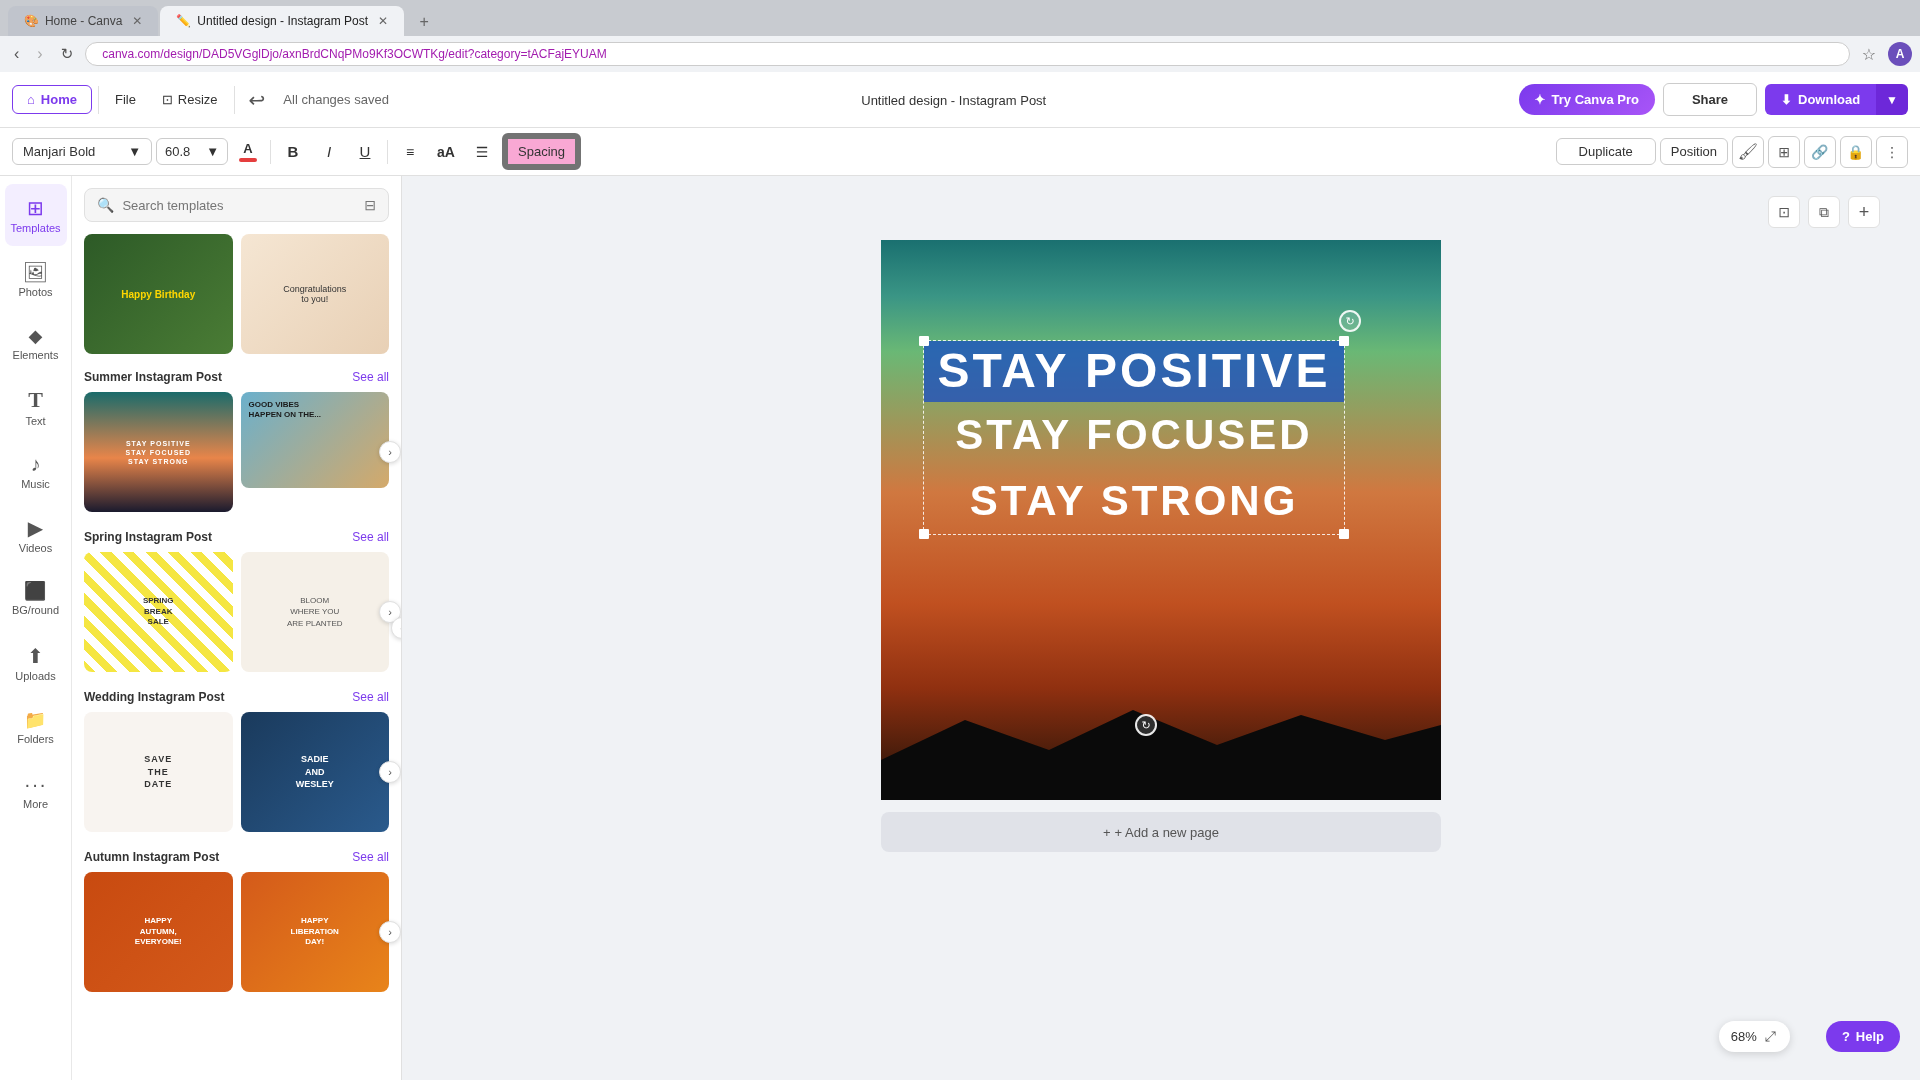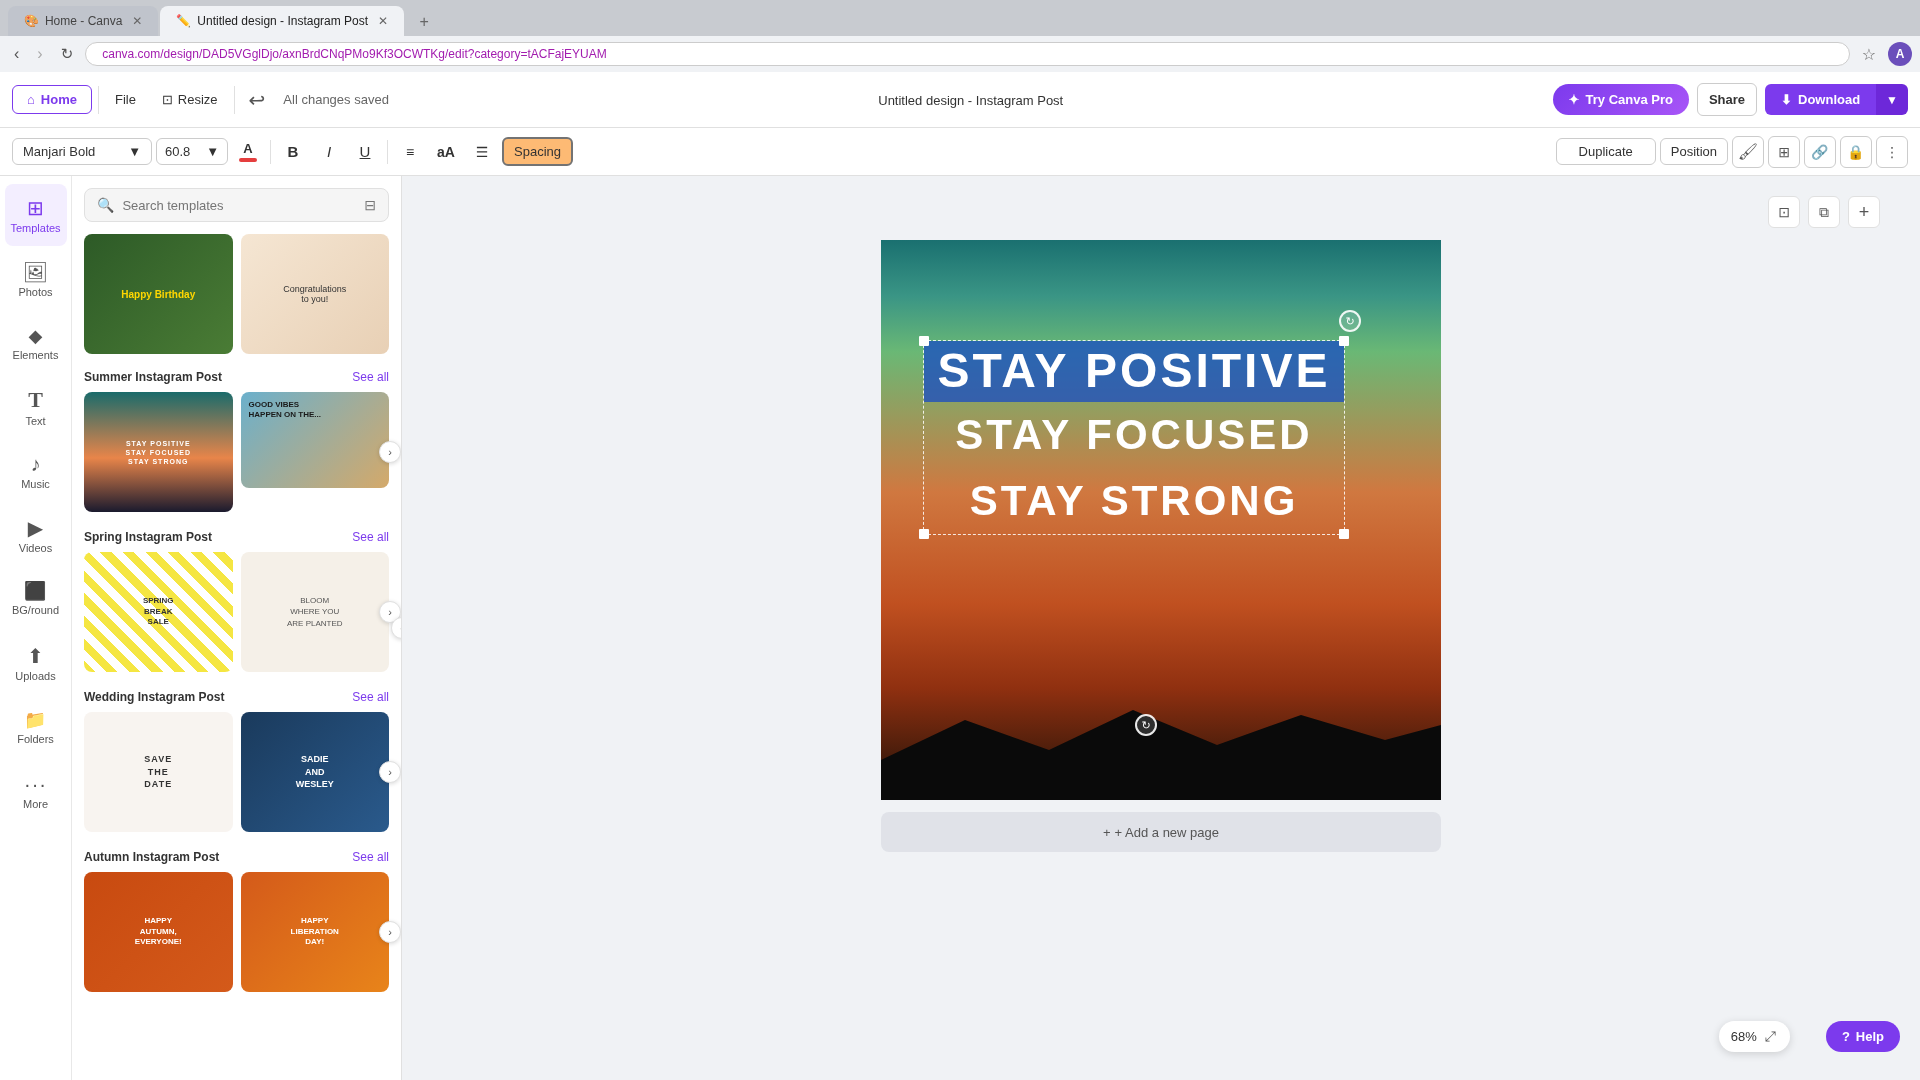--- a/index.html
+++ b/index.html
@@ -53,21 +53,21 @@
     <button style="background:none; border:none; font-size:20px; color:#555; cursor:pointer; padding:4px 8px; border-radius:4px;">↩</button>
     <span style="color:#666; font-size:13px; margin-left:4px;">All changes saved</span>
     <div style="flex:1; text-align:center;">
       <span style="font-size:13px; color:#333; font-weight:500;">Untitled design - Instagram Post</span>
     </div>
     <div style="display:flex; align-items:center; gap:8px;">
       <button style="display:flex; align-items:center; gap:6px; padding:8px 16px; border-radius:20px; border:none; background:linear-gradient(135deg,#7c3aed,#a855f7); color:white; font-size:13px; font-weight:600; cursor:pointer;">
         <span>✦</span>
         <span>Try Canva Pro</span>
       </button>
-      <button style="padding:8px 11px; border-radius:6px; border:1px solid #ccc; background:#fff; font-size:13px; font-weight:600; cursor:pointer; color:#333;">
+      <button style="padding:8px 28px; border-radius:6px; border:1px solid #ccc; background:#fff; font-size:13px; font-weight:600; cursor:pointer; color:#333;">
         <span>Share</span>
       </button>
       <div style="display:flex; border-radius:6px; overflow:hidden;">
         <button style="display:flex; align-items:center; gap:6px; padding:8px 16px; border:none; background:#7c3aed; color:white; font-size:13px; font-weight:600; cursor:pointer;">
           <span>⬇</span>
           <span>Download</span>
         </button>
         <button style="padding:8px 10px; border-left:1px solid rgba(255,255,255,0.3); background:#6d28d9; border:none; cursor:pointer; color:white; font-size:12px;">▼</button>
       </div>
     </div>
@@ -87,21 +87,21 @@
       <span style="width:18px; height:4px; background:#e53e3e; border-radius:2px;"></span>
     </button>
     <div style="width:1px; height:24px; background:#e0e0e0; margin:0 2px;"></div>
     <button style="width:32px; height:32px; display:flex; align-items:center; justify-content:center; border:none; background:none; font-size:15px; font-weight:bold; cursor:pointer; border-radius:4px; color:#333;">B</button>
     <button style="width:32px; height:32px; display:flex; align-items:center; justify-content:center; border:none; background:none; font-size:15px; font-style:italic; cursor:pointer; border-radius:4px; color:#333;">I</button>
     <button style="width:32px; height:32px; display:flex; align-items:center; justify-content:center; border:none; background:none; font-size:15px; cursor:pointer; border-radius:4px; color:#333; text-decoration:underline;">U</button>
     <div style="width:1px; height:24px; background:#e0e0e0; margin:0 2px;"></div>
     <button style="width:32px; height:32px; display:flex; align-items:center; justify-content:center; border:none; background:none; font-size:14px; cursor:pointer; border-radius:4px; color:#333;">≡</button>
     <button style="width:32px; height:32px; display:flex; align-items:center; justify-content:center; border:none; background:none; font-size:14px; cursor:pointer; border-radius:4px; color:#333; font-weight:bold;">aA</button>
     <button style="width:32px; height:32px; display:flex; align-items:center; justify-content:center; border:none; background:none; font-size:14px; cursor:pointer; border-radius:4px; color:#333;">☰</button>
-    <button style="display:flex; align-items:center; gap:4px; padding:5px 10px; border:2px solid #737373; border-radius:6px; font-size:13px; cursor:pointer; color:#333; background:#fdba74;">
+    <button style="display:flex; align-items:center; gap:4px; padding:5px 10px; border:6px solid #737373; border-radius:6px; font-size:13px; cursor:pointer; color:#333; background:#f9a8d4;">
       <span>Spacing</span>
     </button>
     <div style="margin-left:auto; display:flex; align-items:center; gap:4px;">
       <button style="padding:5px 22px; border:1px solid #ccc; border-radius:6px; font-size:13px; cursor:pointer; color:#333; background:#fff;">
         <span>Duplicate</span>
       </button>
       <button style="padding:5px 10px; border:1px solid #ccc; border-radius:6px; font-size:13px; cursor:pointer; color:#333; background:#fff;">
         <span>Position</span>
       </button>
       <button style="width:32px; height:32px; display:flex; align-items:center; justify-content:center; border:1px solid #ccc; border-radius:6px; font-size:16px; cursor:pointer; color:#555; background:#fff;">🖌</button>

